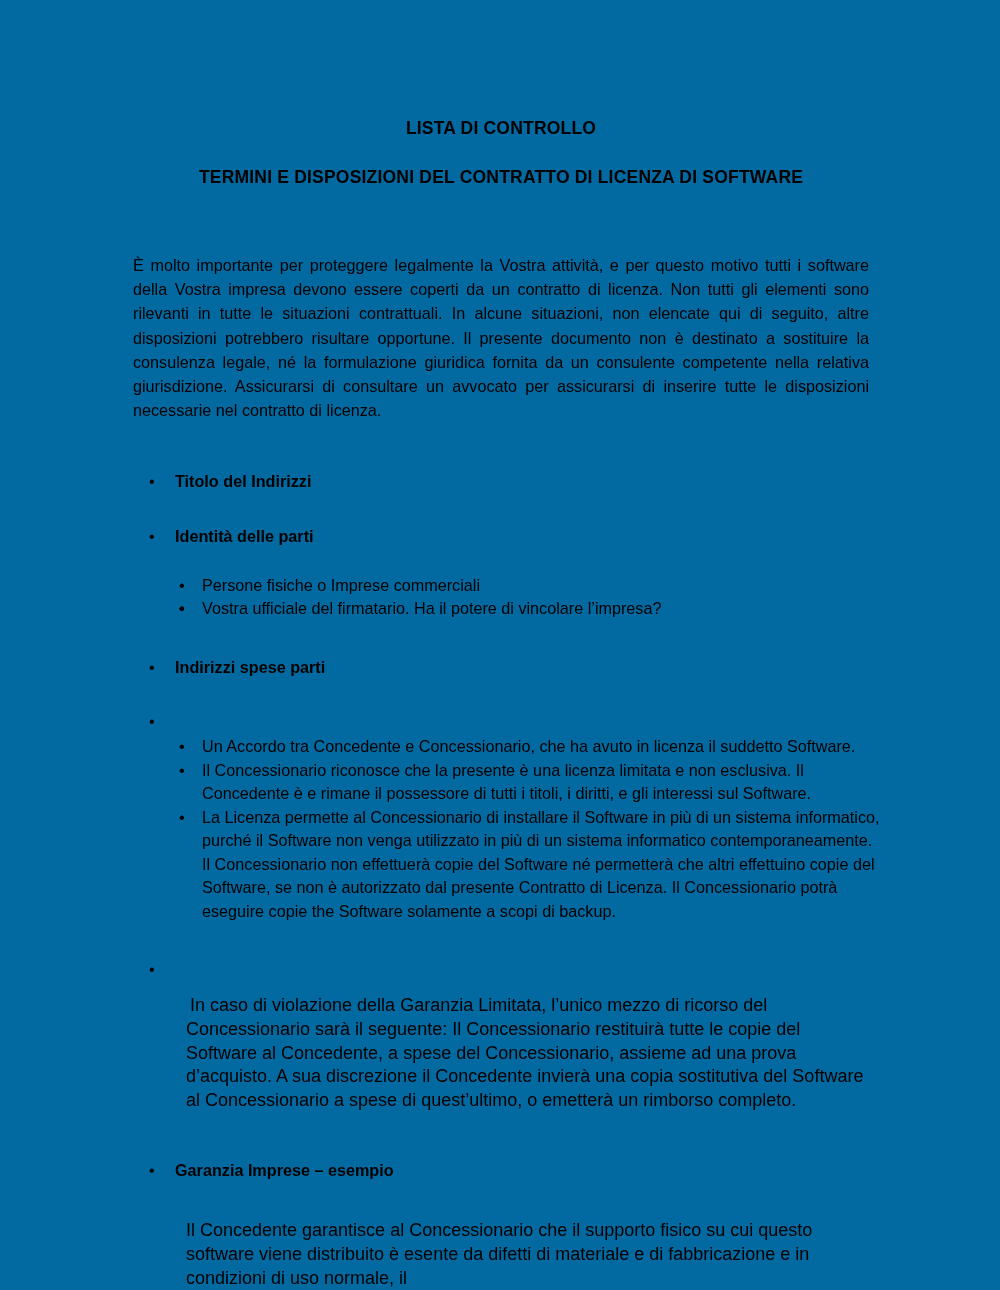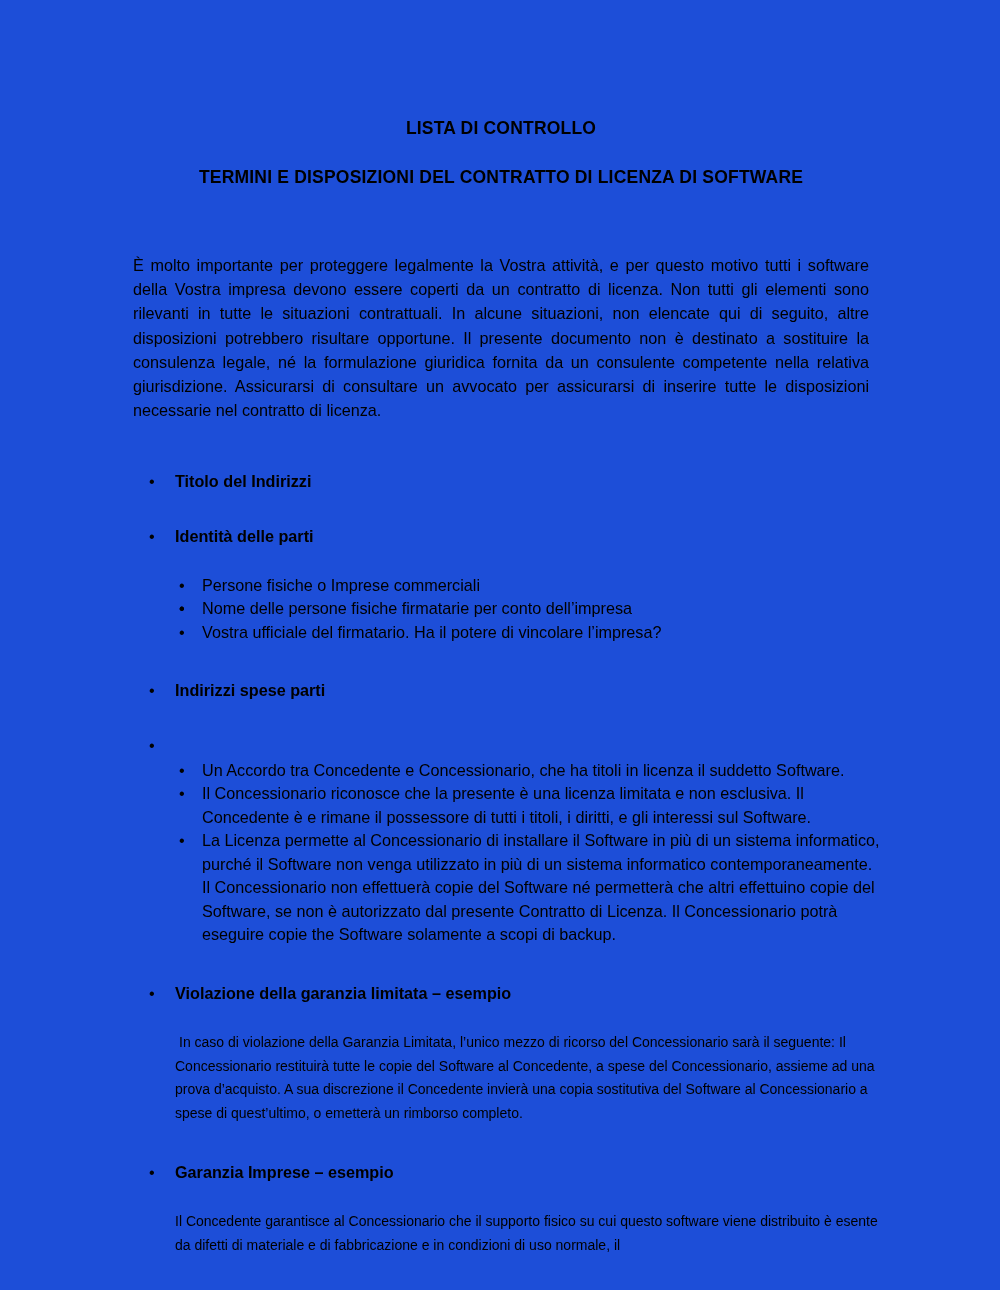--- a/index.html
+++ b/index.html
@@ -6,21 +6,21 @@
   html, body {
     margin: 0;
     padding: 0;
     background: #ffffff;
   }
   .page {
     position: relative;
     width: 1000px;
     height: 1290px;
     margin: 0 auto;
-    background: #1d4ed8;
+    background: #0369a1;
     box-sizing: border-box;
     font-family: "Liberation Sans", sans-serif;
     color: #000000;
     overflow: hidden;
   }
   .content {
     position: absolute;
     left: 120px;
     top: 0;
     width: 762px;
@@ -90,23 +90,23 @@
   .lvl2-item > .bullet {
     position: absolute;
     left: 59px;
     top: 0;
     font-size: 16.2px;
     line-height: 23.5px;
   }
 
   
   .body-para {
-    margin: 0;
+    margin: 11px;
     padding-left: 55px;
-    font-size: 14px;
+    font-size: 18px;
     line-height: 23.8px;
     text-align: left;
   }
   .body-para.first-indent {
     text-indent: 4px;
   }
 </style>
 </head>
 <body>
 
@@ -140,21 +140,20 @@
       <ul class="lvl2-list">
         <li class="lvl2-item">
           <span class="bullet">•</span>
           <span>Persone fisiche o Imprese commerciali</span>
         </li>
         <li class="lvl2-item">
           <span class="bullet">•</span>
         </li>
         <li class="lvl2-item">
           <span class="bullet">•</span>
-          <span>Nome delle persone fisiche firmatarie per conto dell’impresa</span>
         </li>
         <li class="lvl2-item">
           <span class="bullet">•</span>
           <span>Vostra ufficiale del firmatario. Ha il potere di vincolare l’impresa?</span>
         </li>
       </ul>
 
       <div class="spacer-lg"></div>
 
       <li class="lvl1-item">
@@ -166,37 +165,36 @@
 
       <li class="lvl1-item">
         <span class="bullet">•</span>
       </li>
 
       <div class="spacer-sm"></div>
 
       <ul class="lvl2-list">
         <li class="lvl2-item">
           <span class="bullet">•</span>
-          <span>Un Accordo tra Concedente e Concessionario, che ha titoli in licenza il suddetto Software.</span>
+          <span>Un Accordo tra Concedente e Concessionario, che ha avuto in licenza il suddetto Software.</span>
         </li>
         <li class="lvl2-item">
           <span class="bullet">•</span>
           <span>Il Concessionario riconosce che la presente è una licenza limitata e non esclusiva. Il Concedente è e rimane il possessore di tutti i titoli, i diritti, e gli interessi sul Software.</span>
         </li>
         <li class="lvl2-item">
           <span class="bullet">•</span>
           <span>La Licenza permette al Concessionario di installare il Software in più di un sistema informatico, purché il Software non venga utilizzato in più di un sistema informatico contemporaneamente. Il Concessionario non effettuerà copie del Software né permetterà che altri effettuino copie del Software, se non è autorizzato dal presente Contratto di Licenza. Il Concessionario potrà eseguire copie the Software solamente a scopi di backup.</span>
         </li>
       </ul>
 
       <div class="spacer-lg"></div>
 
       <li class="lvl1-item">
         <span class="bullet">•</span>
-        <span class="lvl1-heading">Violazione della garanzia limitata – esempio</span>
       </li>
 
       <div class="spacer-sm"></div>
 
       <p class="body-para first-indent">In caso di violazione della Garanzia Limitata, l’unico mezzo di ricorso del Concessionario sarà il seguente: Il Concessionario restituirà tutte le copie del Software al Concedente, a spese del Concessionario, assieme ad una prova d’acquisto. A sua discrezione il Concedente invierà una copia sostitutiva del Software al Concessionario a spese di quest’ultimo, o emetterà un rimborso completo.</p>
 
       <div class="spacer-lg"></div>
 
       <li class="lvl1-item">
         <span class="bullet">•</span>

